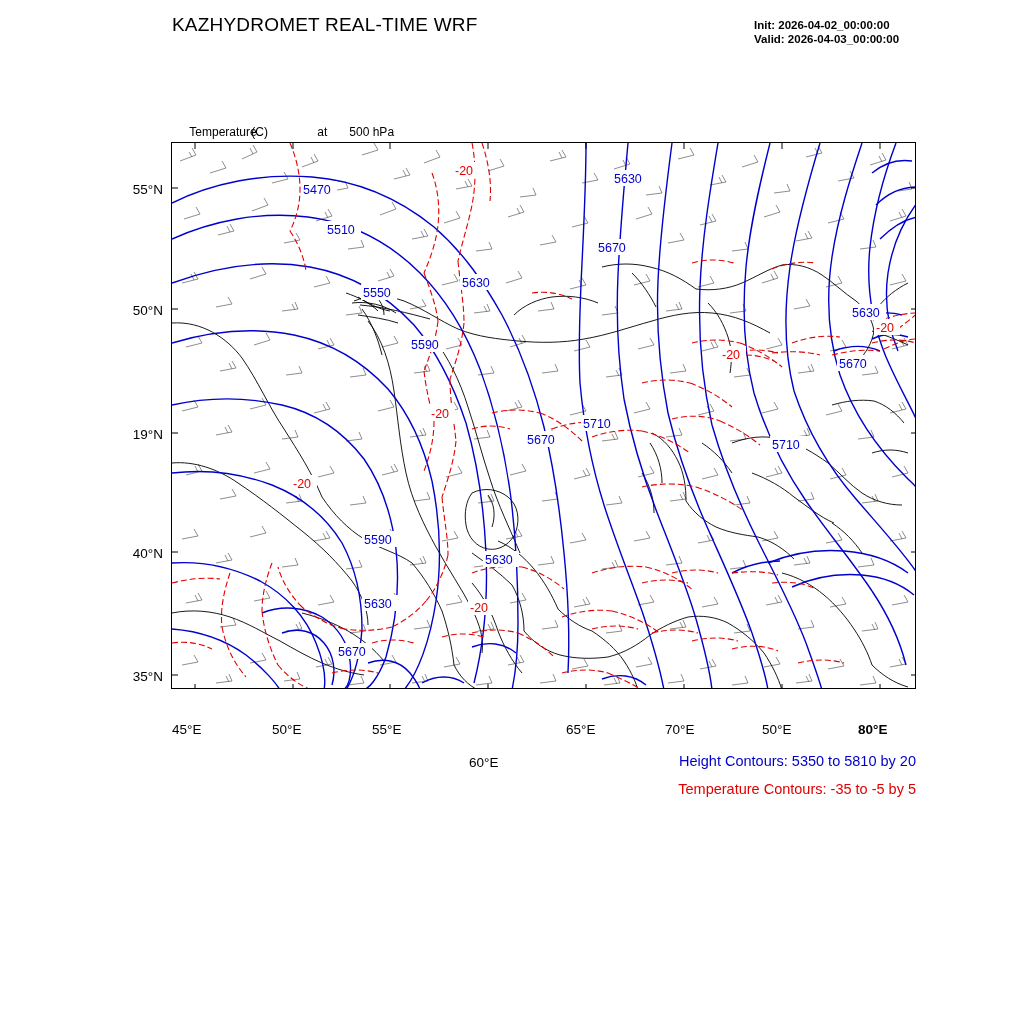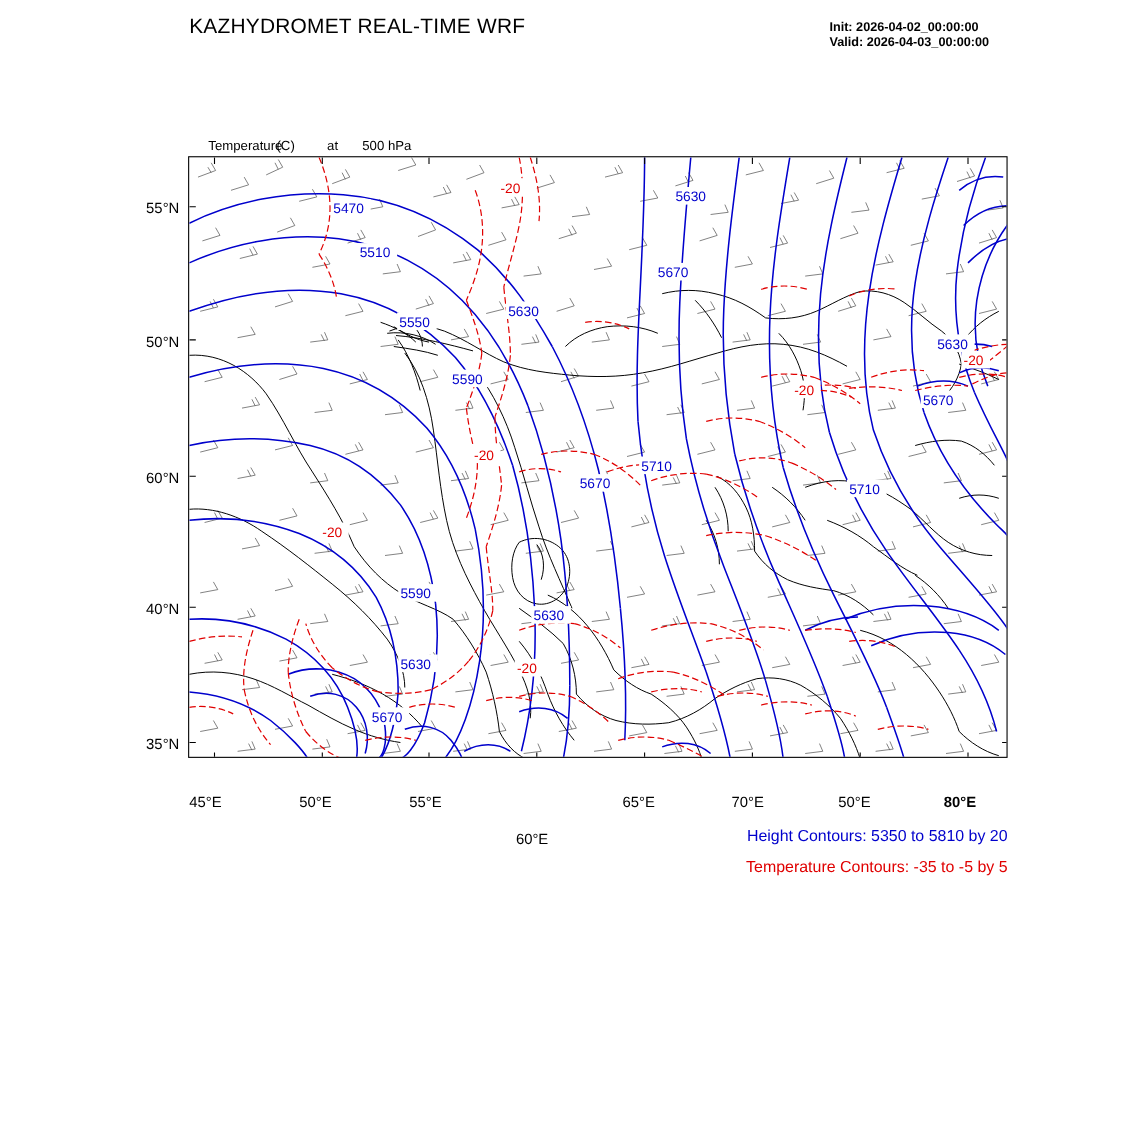--- a/index.html
+++ b/index.html
@@ -37,21 +37,21 @@
     position: absolute;
     left: 176px;
     top: 81px;
     font-size: 12px;
     line-height: 14.5px;
     white-space: pre;
   }
   .field-line { display: block; }
   .fl-name { display: inline-block; width: 62px; }
   .fl-unit { display: inline-block; width: 46px; }
-  .fl-at   { display: inline-block; width: 32px; }
+  .fl-at   { display: inline-block; width: 32px; margin-left: 20px; }
 
   #map-frame {
     position: absolute;
     left: 171px;
     top: 142px;
     width: 745px;
     height: 547px;
     border: 1.2px solid #000000;
     box-sizing: border-box;
     overflow: hidden;
@@ -112,21 +112,21 @@
   <span class="field-line">
     <span class="fl-name">Height</span><span class="fl-unit">(m)</span><span class="fl-at">at</span><span>500 hPa</span>
   </span>
   <span class="field-line">
     <span class="fl-name">Wind</span><span class="fl-unit">(m/s)</span><span class="fl-at">at</span><span>500 hPa</span>
   </span>
 </div>
 
 <div class="axis-label ytick" style="left:108px; top:182px; width:55px;">55°N</div>
 <div class="axis-label ytick" style="left:108px; top:303px; width:55px;">50°N</div>
-<div class="axis-label ytick" style="left:108px; top:427px; width:55px;">60°N</div>
+<div class="axis-label ytick" style="left:108px; top:427px; width:55px;">19°N</div>
 <div class="axis-label ytick" style="left:108px; top:546px; width:55px;">40°N</div>
 <div class="axis-label ytick" style="left:108px; top:669px; width:55px;">35°N</div>
 
 <div class="axis-label" style="left:172px; top:722px;">45°E</div>
 <div class="axis-label" style="left:272px; top:722px;">50°E</div>
 <div class="axis-label" style="left:372px; top:722px;">55°E</div>
 <div class="axis-label" style="left:469px; top:722px;margin-top:33px;">60°E</div>
 <div class="axis-label" style="left:566px; top:722px;">65°E</div>
 <div class="axis-label" style="left:665px; top:722px;">70°E</div>
 <div class="axis-label" style="left:762px; top:722px;">50°E</div>

